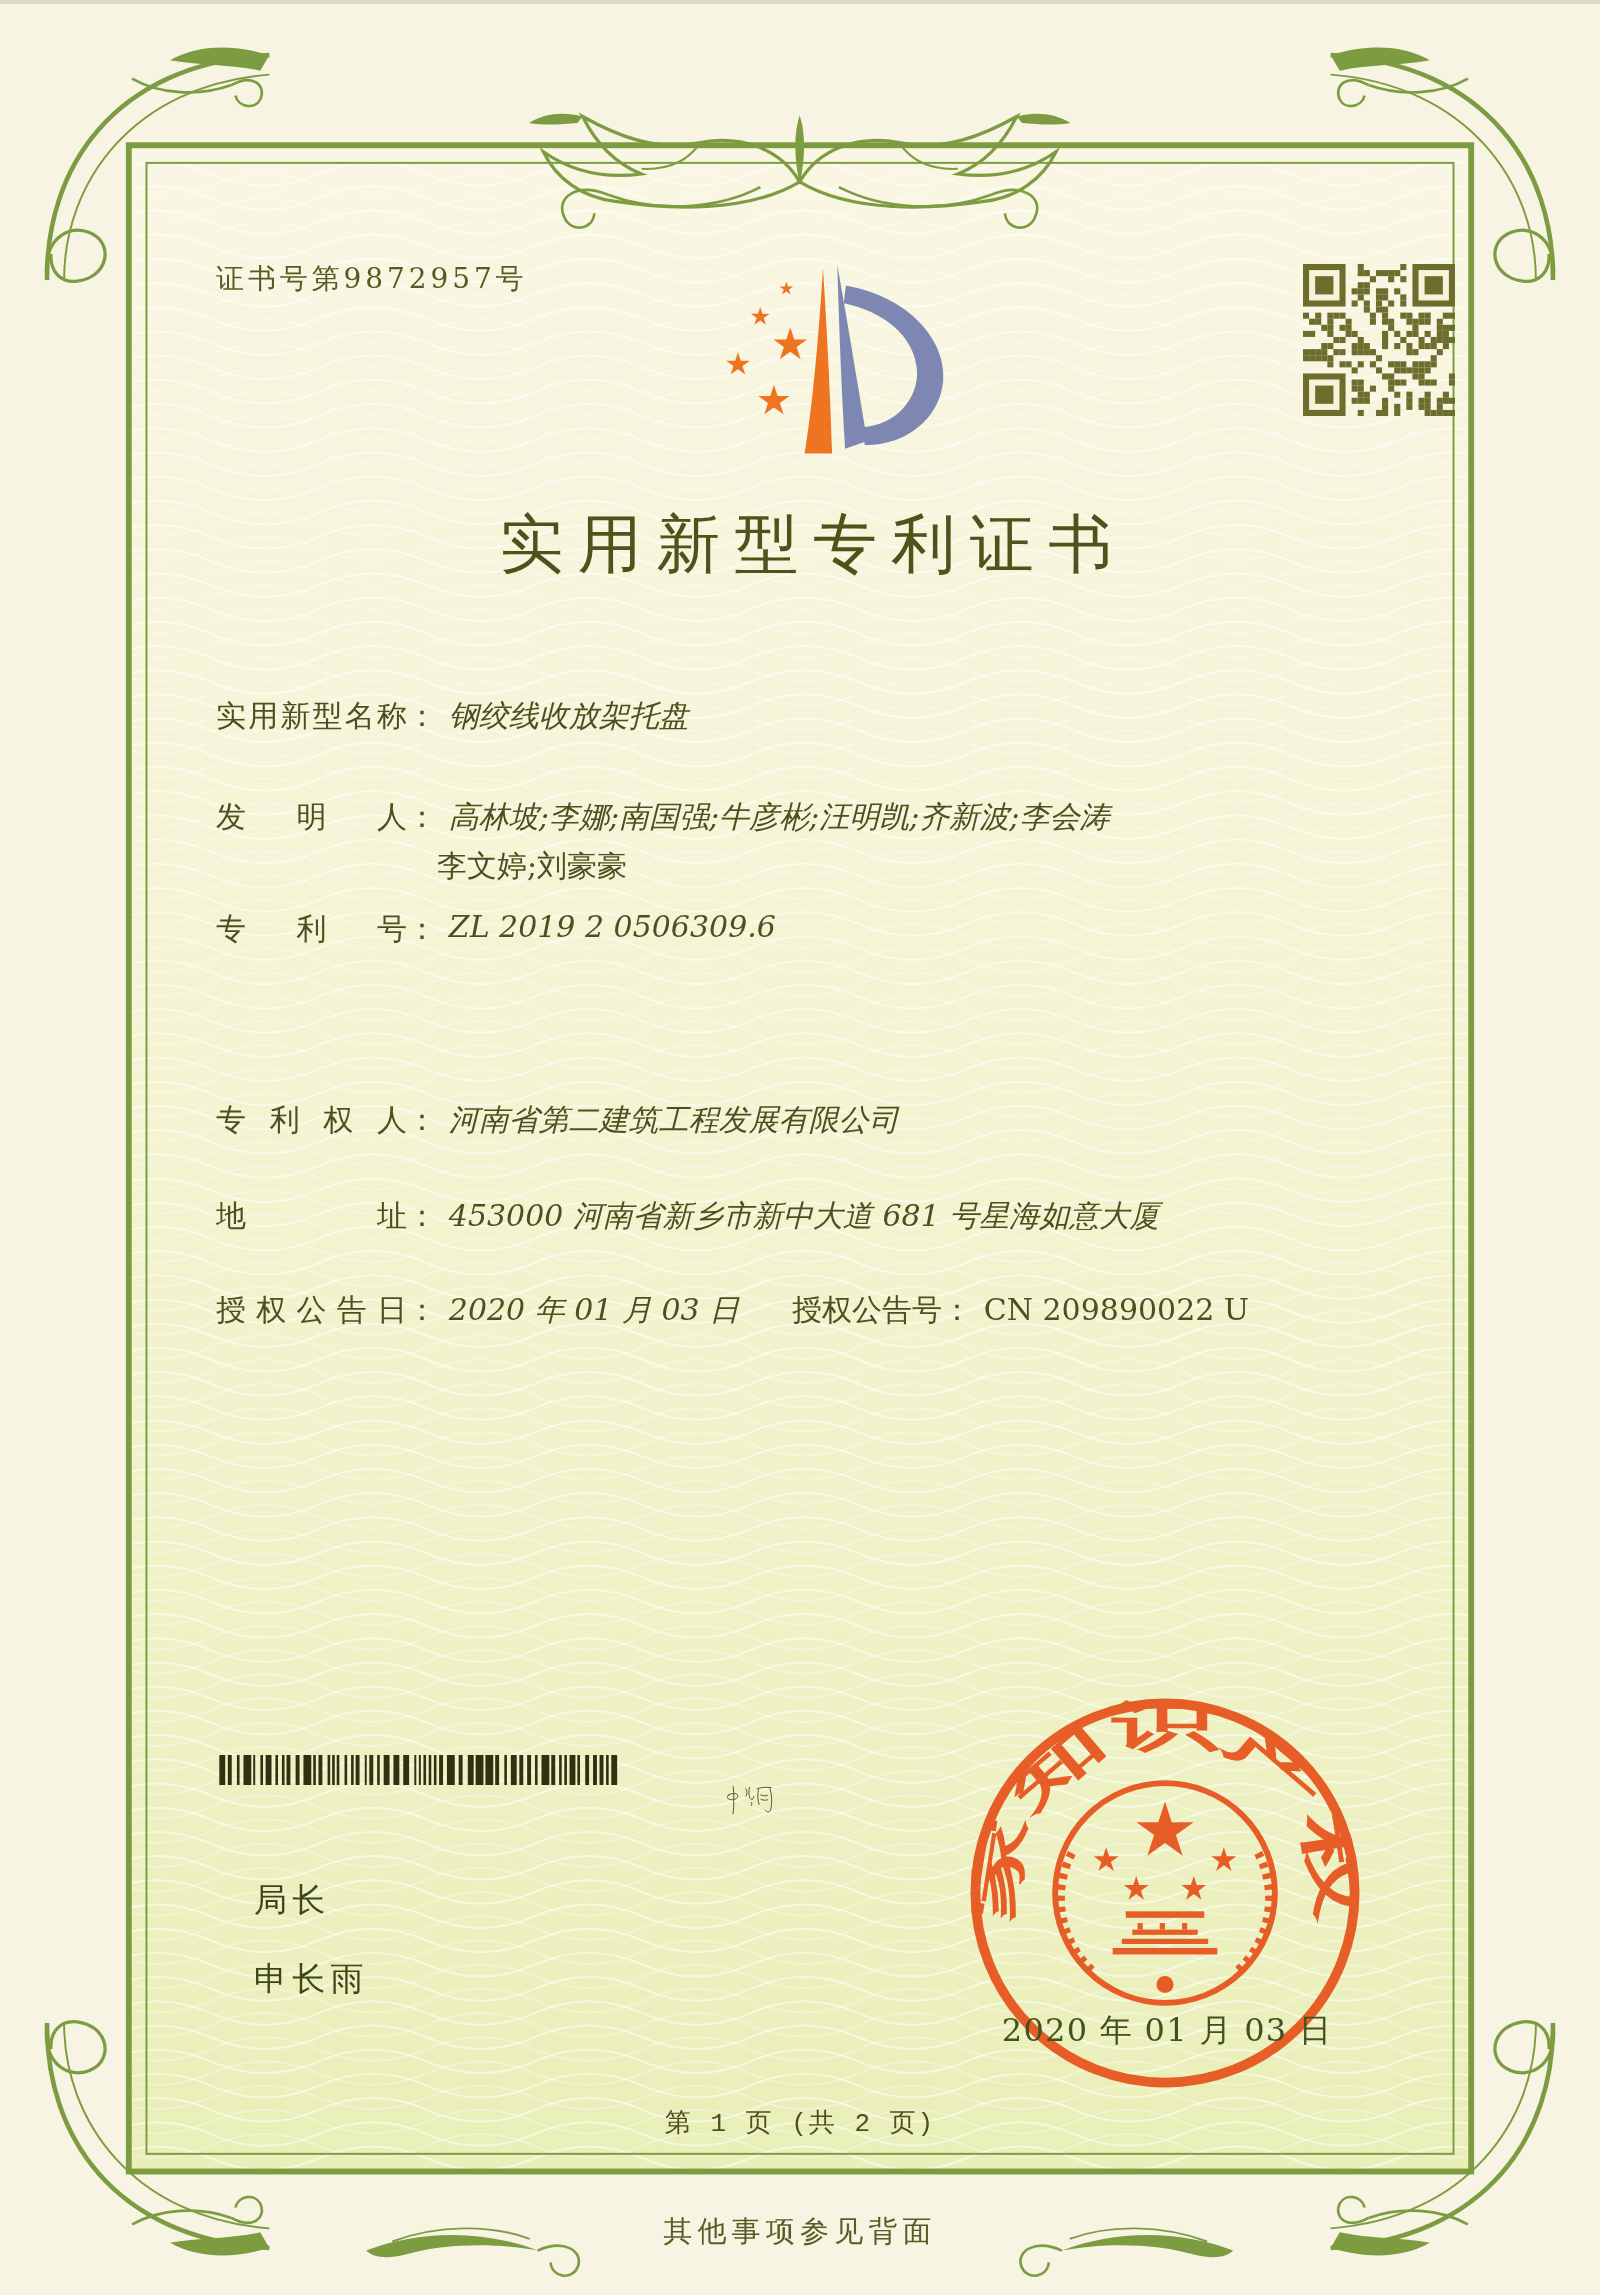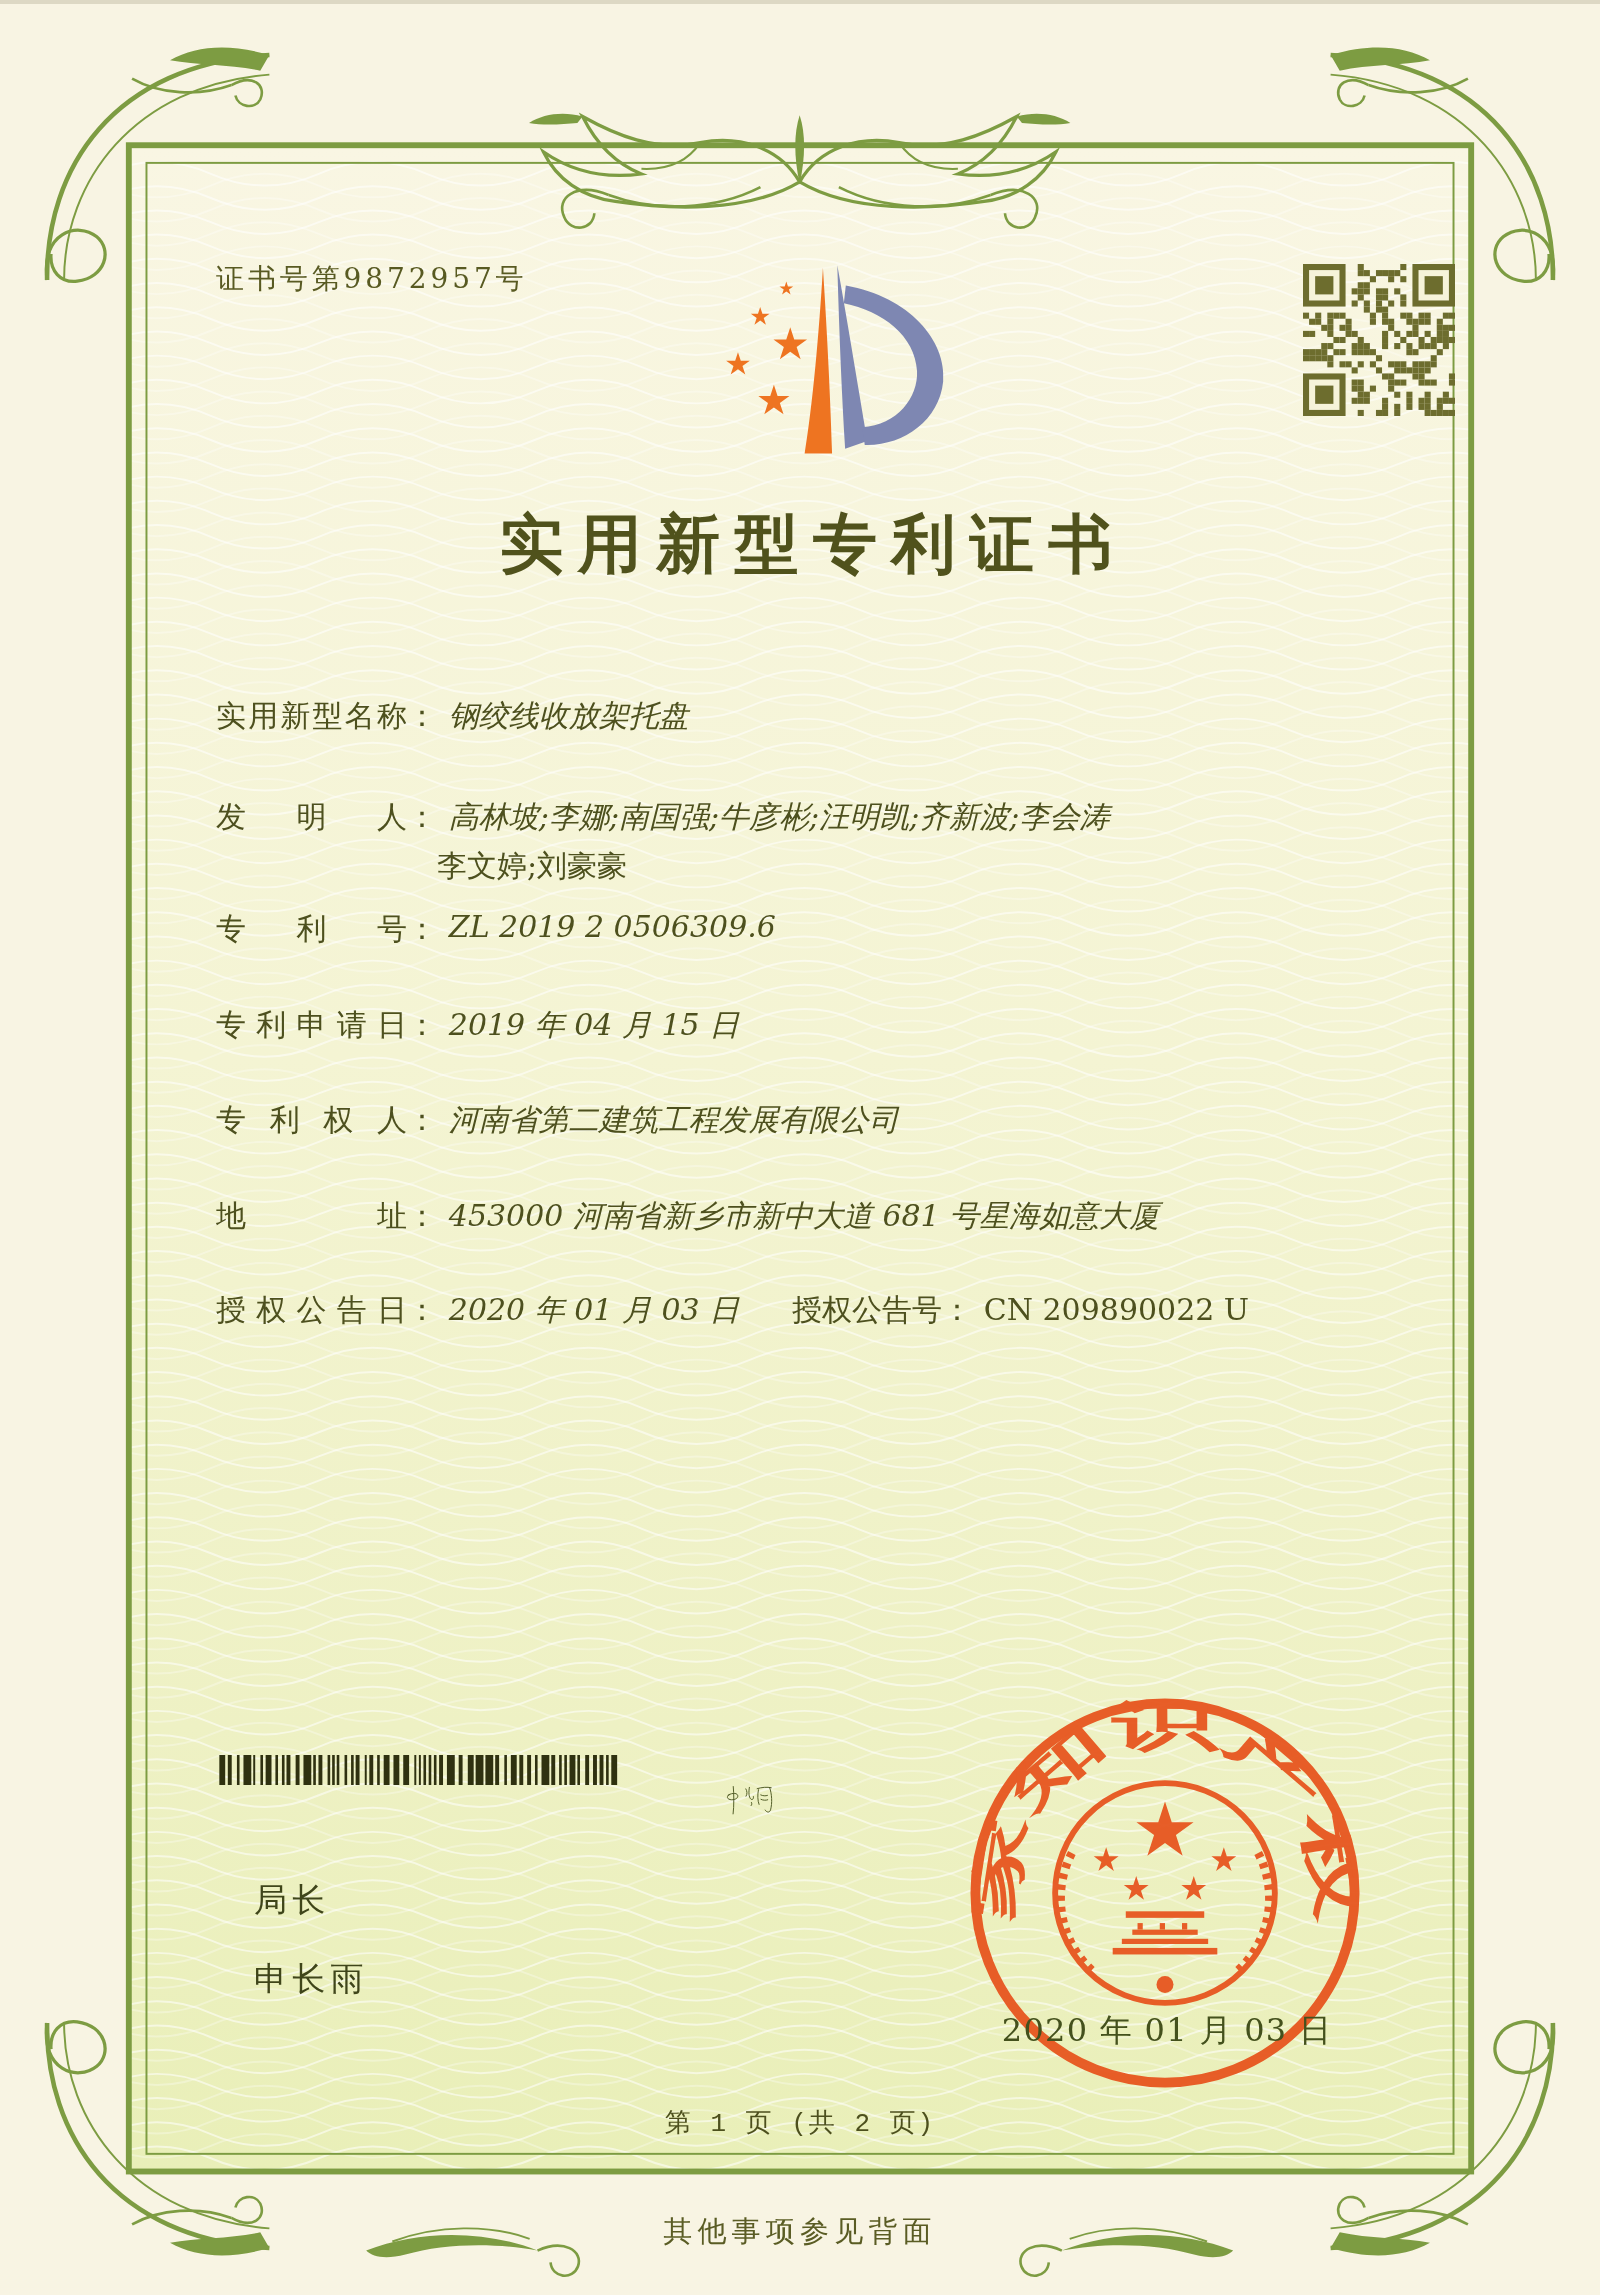--- a/index.html
+++ b/index.html
@@ -1,21 +1,21 @@
 <!DOCTYPE html>
 <html style="font-size:10.5px"><head>
 <meta charset="utf-8">
 <style>
   html,body{margin:0;padding:0;}
   body{background:#ddd8c4;font-family:"DejaVu Serif","Liberation Serif",serif;}
   .page{position:relative;width:1600px;height:2295px;margin:4px auto;background:#f8f4e3;overflow:hidden;}
   .abs{position:absolute;}
   svg{display:block;}
   .cert-no{left:216px;top:256px;font-size:28px;letter-spacing:3.9px;color:#585a22;}
-  .title{left:0;width:1600px;top:497px;text-align:center;font-size:64px;font-weight:bold;
+  .title{left:0;width:1600px;top:497px;text-align:center;font-size:64px;font-weight:normal;
          letter-spacing:14.4px;padding-left:26px;box-sizing:border-box;color:#50521c;}
   .frow{left:216px;font-size:30px;color:#4d501e;white-space:nowrap;}
   .flabel{display:inline-block;width:191px;text-align:justify;text-align-last:justify;vertical-align:top;}
   .fcolon{display:inline-block;margin-right:11.8px;vertical-align:top;}
   .fvalue{vertical-align:top;font-style:italic;}
   .frow2{font-size:30px;color:#4d501e;white-space:nowrap;}
   .body-text{left:216px;top:1364px;width:1175px;font-size:29px;line-height:47px;
              color:#4d501e;text-align:justify;}
   .body-text p{margin:0;text-indent:2em;}
   .sig-label{left:254px;font-size:33px;color:#3f451a;letter-spacing:5.2px;}
@@ -473,23 +473,20 @@
 
   <div class="abs frow" style="top:793px">
     <span class="flabel">发明人</span><span class="fcolon">：</span><span class="fvalue">高林坡;李娜;南国强;牛彦彬;汪明凯;齐新波;李会涛</span>
   </div>
   <div class="abs frow2" style="left:437px;top:842px">李文婷;刘豪豪</div>
 
   <div class="abs frow" style="top:905px">
     <span class="flabel">专利号</span><span class="fcolon">：</span><span class="fvalue">ZL 2019 2 0506309.6</span>
   </div>
 
-  <div class="abs frow" style="top:1001px">
-    <span class="flabel">专利申请日</span><span class="fcolon">：</span><span class="fvalue">2019 年 04 月 15 日</span>
-  </div>
 
   <div class="abs frow" style="top:1096px">
     <span class="flabel">专利权人</span><span class="fcolon">：</span><span class="fvalue">河南省第二建筑工程发展有限公司</span>
   </div>
 
   <div class="abs frow" style="top:1192px">
     <span class="flabel">地址</span><span class="fcolon">：</span><span class="fvalue">453000  河南省新乡市新中大道 681 号星海如意大厦</span>
   </div>
 
   <div class="abs frow" style="top:1286px">

